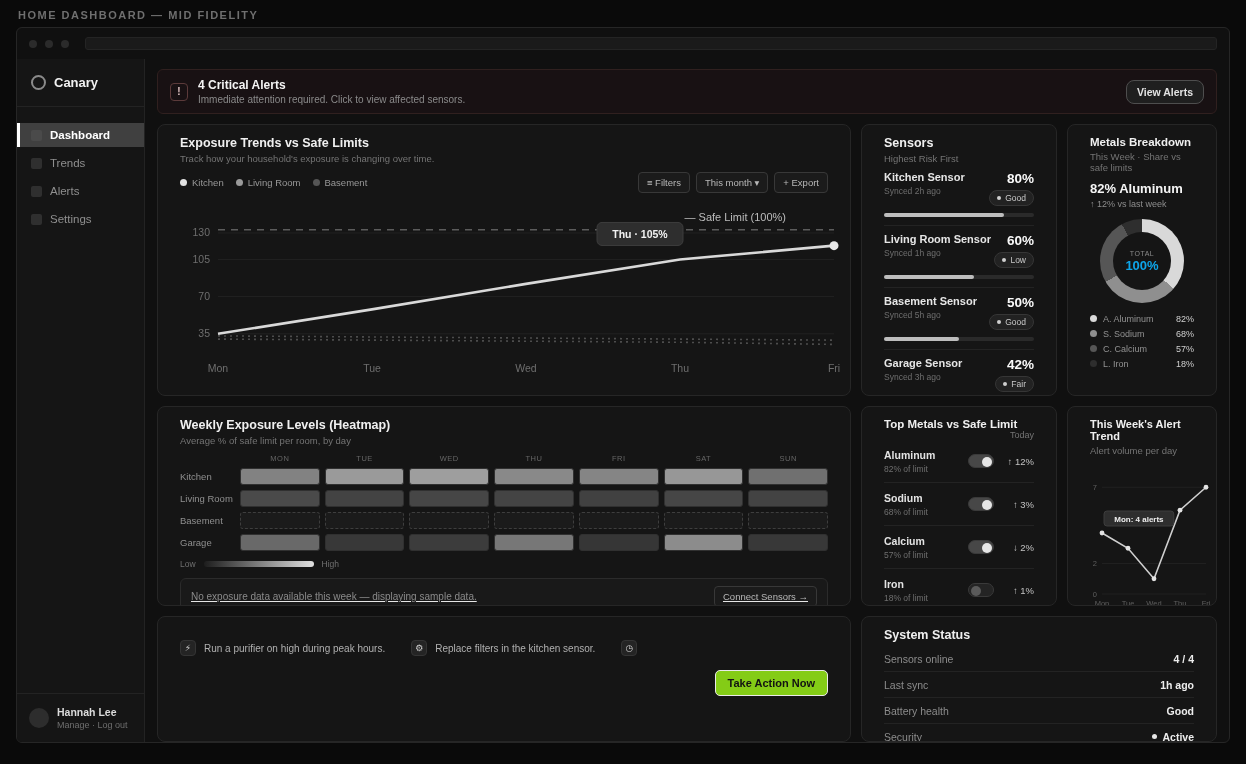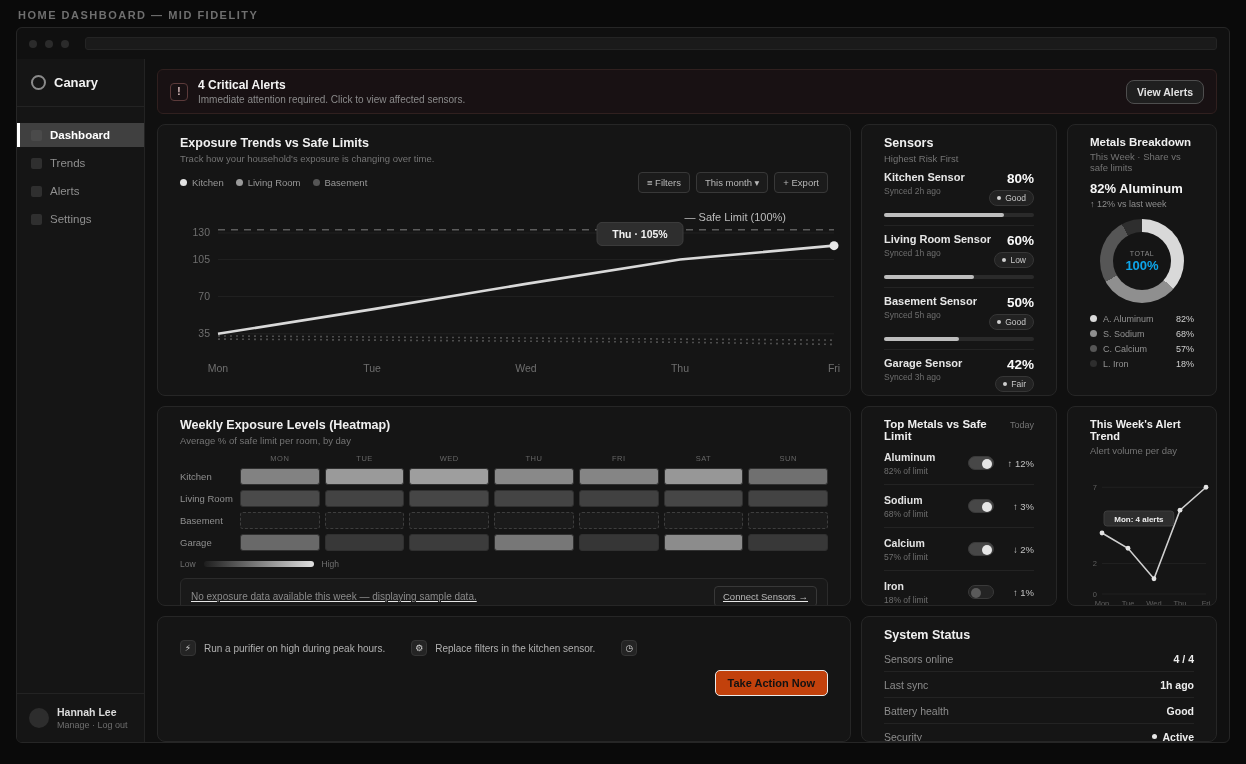--- a/index.html
+++ b/index.html
@@ -27,21 +27,21 @@
   .user-meta { font-size:9px; color:#6e6e6e; margin-top:2px; }
 
   
   .main { flex:1; padding:10px 12px; overflow:hidden; }
   .alert-banner { display:flex; align-items:center; gap:10px; background:#181113; border:1px solid #30201f; border-radius:6px; padding:8px 12px; margin-bottom:10px; cursor:pointer; }
   .alert-icon { width:18px; height:18px; border:1px solid #5b3a3a; border-radius:4px; display:flex; align-items:center; justify-content:center; font-size:10px; color:#e3c6c6; font-weight:700; flex:none; }
   .alert-title { font-size:12px; font-weight:700; color:#f4f4f4; }
   .alert-sub { font-size:10px; color:#8a8a8a; margin-top:2px; }
   .btn-outline { background:#1f1f1f; border:1px solid #4e4e4e; color:#e3e3e3; font-size:10.5px; font-weight:600; padding:5px 10px; border-radius:8px; cursor:pointer; font-family:inherit; white-space:nowrap; }
   .btn-small { background:#1b1b1b; border:1px solid #383838; color:#b8b8b8; font-size:9.5px; padding:4px 8px; border-radius:4px; cursor:pointer; font-family:inherit; white-space:nowrap; }
-  .btn-primary { background:#c2410c; border:1px solid #e9e9e9; color:#121212; font-size:11px; font-weight:700; padding:6px 12px; border-radius:5px; cursor:pointer; font-family:inherit; }
+  .btn-primary { background:#84cc16; border:1px solid #e9e9e9; color:#121212; font-size:11px; font-weight:700; padding:6px 12px; border-radius:5px; cursor:pointer; font-family:inherit; }
 
   .grid { display:grid; grid-template-columns:1fr 196px 150px; grid-template-rows:272px 200px 126px; gap:10px; }
   .card { background:#151515; border:1px solid #262626; border-radius:8px; padding:11px 22px; overflow:hidden; }
   .card-title { font-size:12.5px; font-weight:700; color:#f0f0f0; }
   .card-sub { font-size:9.5px; color:#747474; margin-top:3px; }
 
   
   .exp-controls { display:flex; align-items:center; margin-top:8px; }
   .legend { display:flex; gap:12px; align-items:center; }
   .legend-item { display:flex; gap:5px; align-items:center; font-size:9.5px; color:#989898; }
@@ -84,21 +84,21 @@
   .hm-cells { flex:1; display:grid; grid-template-columns:repeat(7,1fr); gap:5px; }
   .hm-day { font-size:7.5px; color:#666666; letter-spacing:.5px; text-align:center; }
   .hm-cell { height:17px; border-radius:3px; border:1px solid #303030; }
   .hm-cell.sample { background:#1b1b1b; border:1px dashed #3e3e3e; }
   .hm-scale { display:flex; align-items:center; gap:8px; margin-top:8px; font-size:8.5px; color:#707070; }
   .hm-gradient { width:110px; height:6px; border-radius:3px; background:linear-gradient(90deg,#1d1d1d,#e0e0e0); }
   .hm-note { display:flex; align-items:center; gap:10px; margin-top:9px; background:#191919; border:1px solid #2b2b2b; border-radius:6px; padding:7px 10px;text-decoration:underline; }
   .hm-note-text { font-size:10px; color:#8a8a8a; flex:1; }
 
   
-  .tm-header { display:flex; align-items:baseline; }
+  .tm-header { display:flex; align-items:baseline;flex-direction:column; }
   .tm-period { margin-left:auto; font-size:9px; color:#747474; }
   .tm-item { display:flex; align-items:center; padding:8.5px 0; border-bottom:1px solid #232323; }
   .tm-item:last-child { border-bottom:none; }
   .tm-name { font-size:10.5px; font-weight:700; color:#e3e3e3; }
   .tm-limit { font-size:8.5px; color:#6f6f6f; margin-top:3px; }
   .tm-info { flex:1; }
   .toggle { width:26px; height:14px; border-radius:7px; background:#242424; border:1px solid #3a3a3a; position:relative; cursor:pointer; flex:none; }
   .toggle .knob { position:absolute; top:1.5px; left:2px; width:10px; height:10px; border-radius:50%; background:#5a5a5a; }
   .toggle.on { background:#474747; }
   .toggle.on .knob { left:13px; background:#e6e6e6; }

